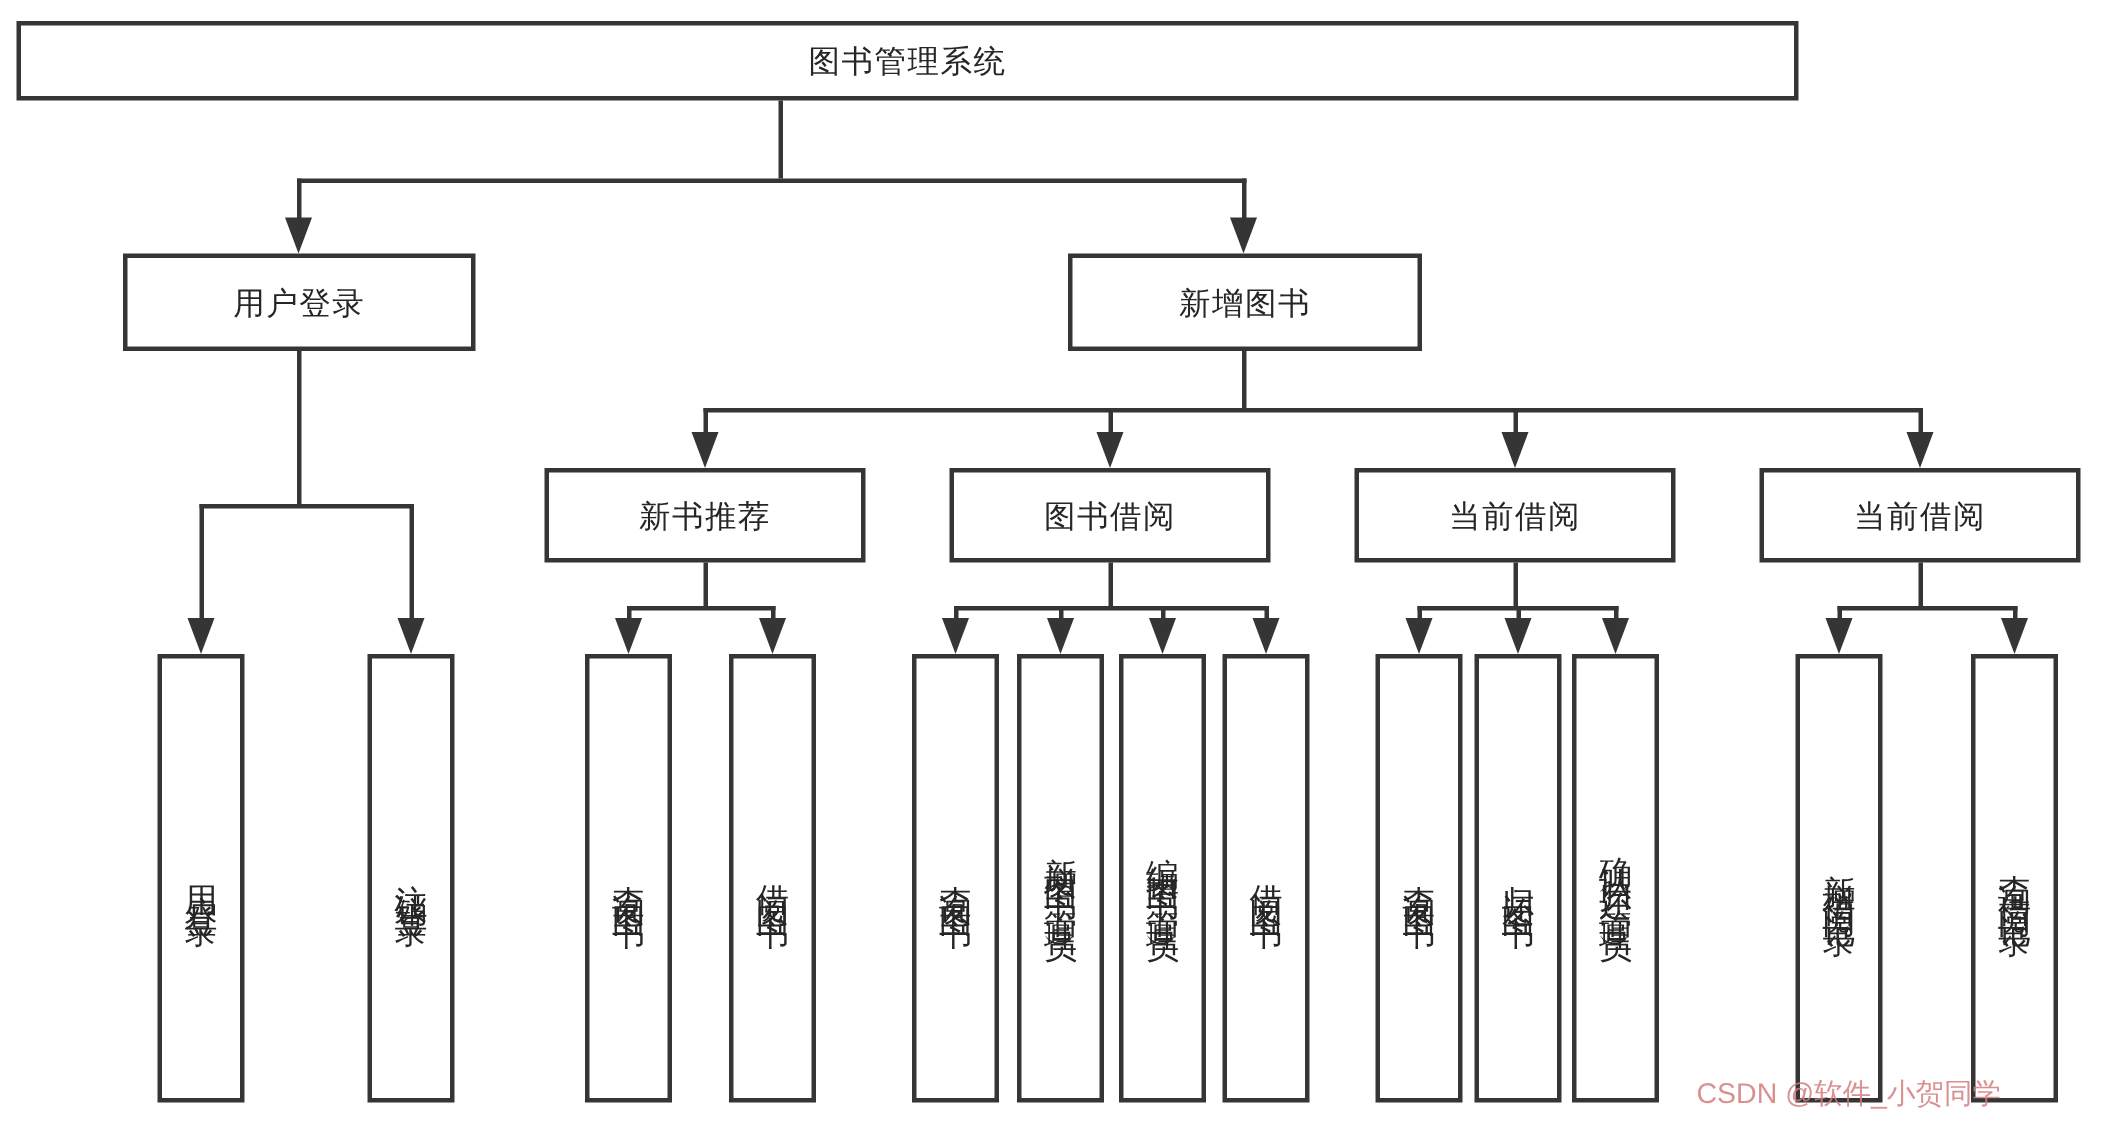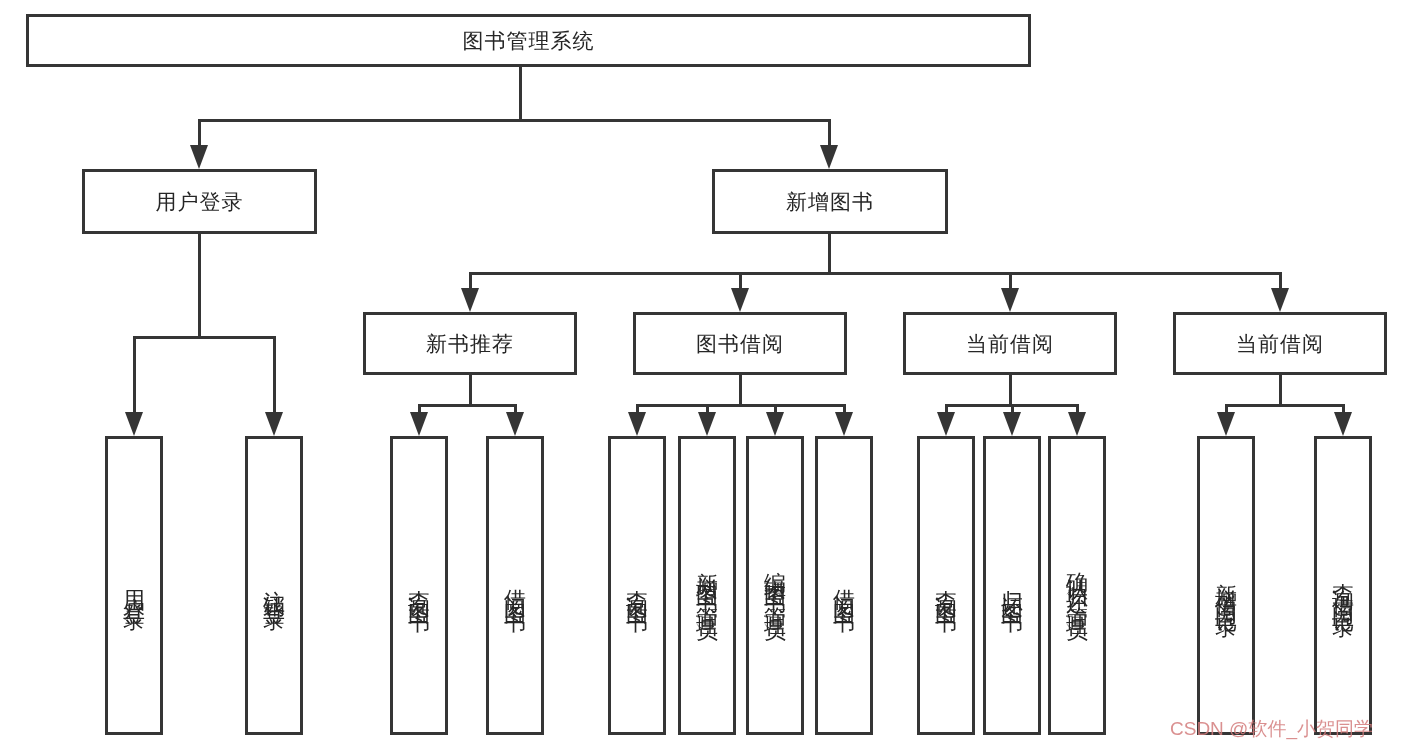--- a/index.html
+++ b/index.html
@@ -44,33 +44,33 @@
   .hline { height: 3px; }
   .arrow {
     position: absolute;
     width: 0; height: 0;
     border-left: 9px solid transparent;
     border-right: 9px solid transparent;
     border-top: 24px solid #353535;
   }
   .watermark {
     position: absolute;
-    left: 1170px;
+    left: 1131px;
     top: 716px;
     font-size: 19px;
     color: rgba(211, 125, 125, 0.85);
     white-space: nowrap;
   }
 </style>
 </head>
 <body>
 
 <div id="canvas">
 
-  <div class="box hbox root-box" style="left:26px; top:14px; width:1005px; height:53px;">
+  <div class="box hbox root-box" style="left:11px; top:14px; width:1188px; height:53px;">
     <span>图书管理系统</span>
   </div>
 
   <div class="vline" style="left:519px; top:67px; height:52px;"></div>
   <div class="hline" style="left:198px; top:119px; width:633px;"></div>
   <div class="vline" style="left:198px; top:119px; height:27px;"></div>
   <div class="arrow" style="left:190px; top:145px;"></div>
   <div class="vline" style="left:828px; top:119px; height:27px;"></div>
   <div class="arrow" style="left:820px; top:145px;"></div>
 

